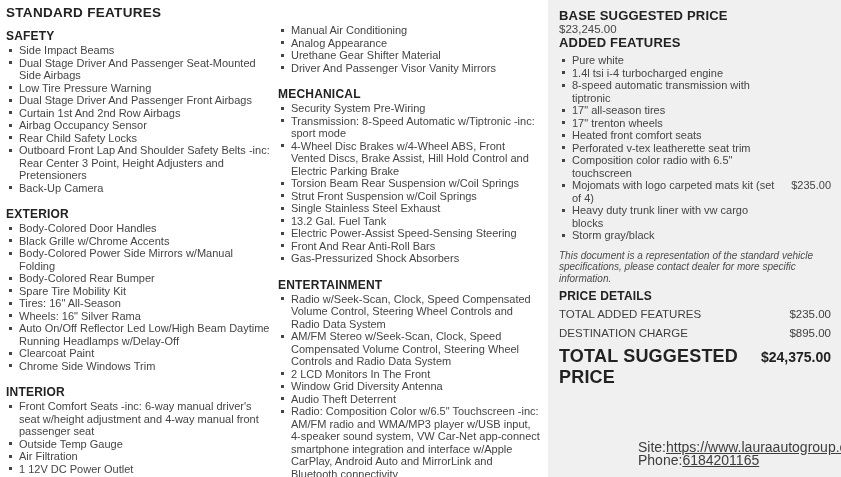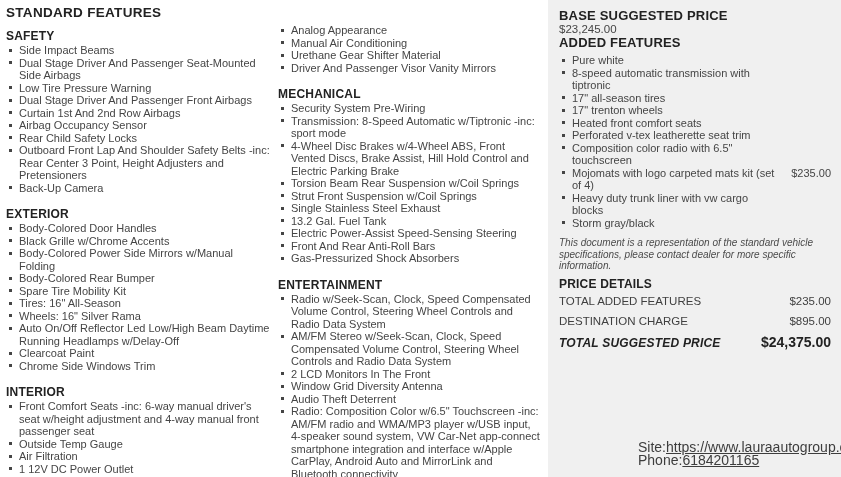--- a/index.html
+++ b/index.html
@@ -64,21 +64,21 @@
   }
   .pd-heading{font-size:12px;font-weight:bold;color:var(--heading);margin-top:5px;letter-spacing:.2px;}
   .detail-row{
     display:flex;justify-content:space-between;align-items:baseline;
     font-size:11.5px;color:#404040;padding:4.5px 0 3px 0;
   }
   .total-row{
     display:flex;justify-content:space-between;align-items:baseline;
     margin-top:4px;
   }
-  .total-label{font-size:12px;font-weight:bold;color:var(--heading);letter-spacing:.2px;font-style:italic;}
+  .total-label{font-size:18px;font-weight:bold;color:var(--heading);letter-spacing:.2px;}
   .total-value{font-size:14px;font-weight:bold;color:var(--heading);}
 
   .panel-footer{
     position:absolute;left:90px;bottom:10px;
     font-size:14px;line-height:13px;color:#3d3d3d;
   }
   .panel-footer a{color:#3d3d3d;text-decoration:underline;cursor:pointer;}
 </style>
 </head>
 <body>
@@ -226,26 +226,26 @@
 </div>
   </div>
 
   <div class="mid-col">
     <div>
   <div class="section">
 
     <ul class="feature-list">
   <li class="feature-item">
     <span class="bullet"></span>
+    <span class="txt">Manual Air Conditioning</span>
+  </li>
+
+  <li class="feature-item">
+    <span class="bullet"></span>
     <span class="txt">Analog Appearance</span>
-  </li>
-
-  <li class="feature-item">
-    <span class="bullet"></span>
-    <span class="txt">Manual Air Conditioning</span>
   </li>
 
   <li class="feature-item">
     <span class="bullet"></span>
     <span class="txt">Urethane Gear Shifter Material</span>
   </li>
 
   <li class="feature-item">
     <span class="bullet"></span>
     <span class="txt">Driver And Passenger Visor Vanity Mirrors</span>
@@ -354,20 +354,21 @@
     <div class="added-heading">ADDED FEATURES</div>
     <ul class="added-list">
   <li class="feature-item af-item">
     <span class="bullet"></span>
     <span class="txt">Pure white</span>
     <span class="af-price"></span>
   </li>
 
   <li class="feature-item af-item">
     <span class="bullet"></span>
+    <span class="txt">1.4l tsi i-4 turbocharged engine</span>
     <span class="af-price"></span>
   </li>
 
   <li class="feature-item af-item">
     <span class="bullet"></span>
     <span class="txt">8-speed automatic transmission with tiptronic</span>
     <span class="af-price"></span>
   </li>
 
   <li class="feature-item af-item">

